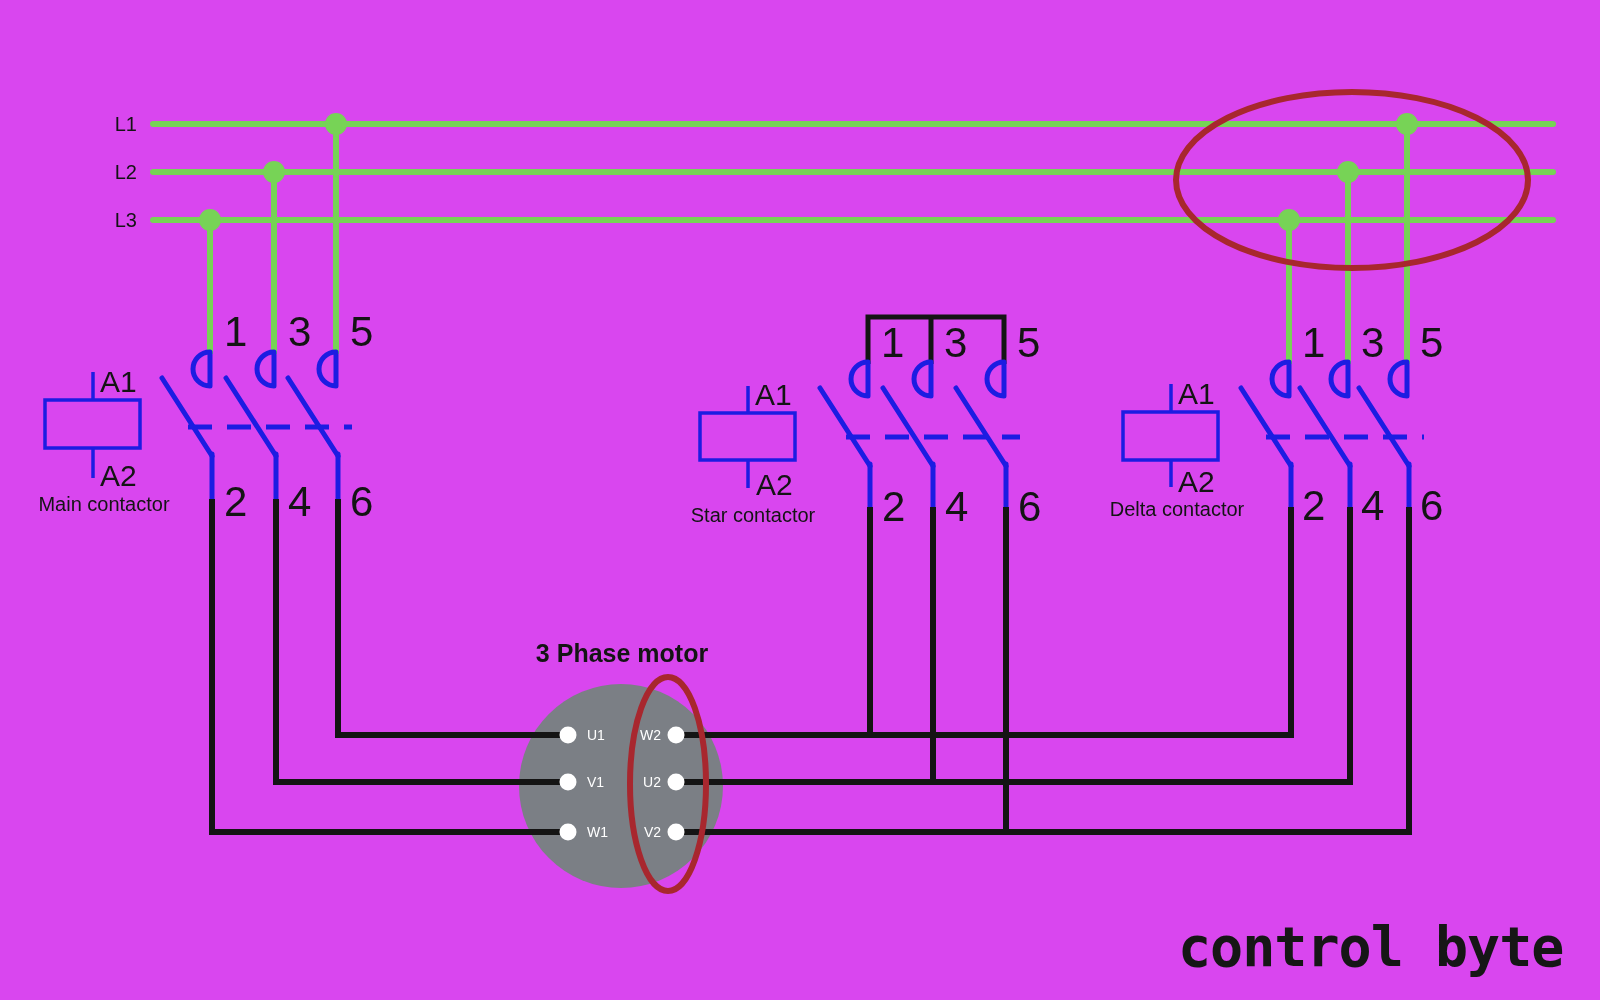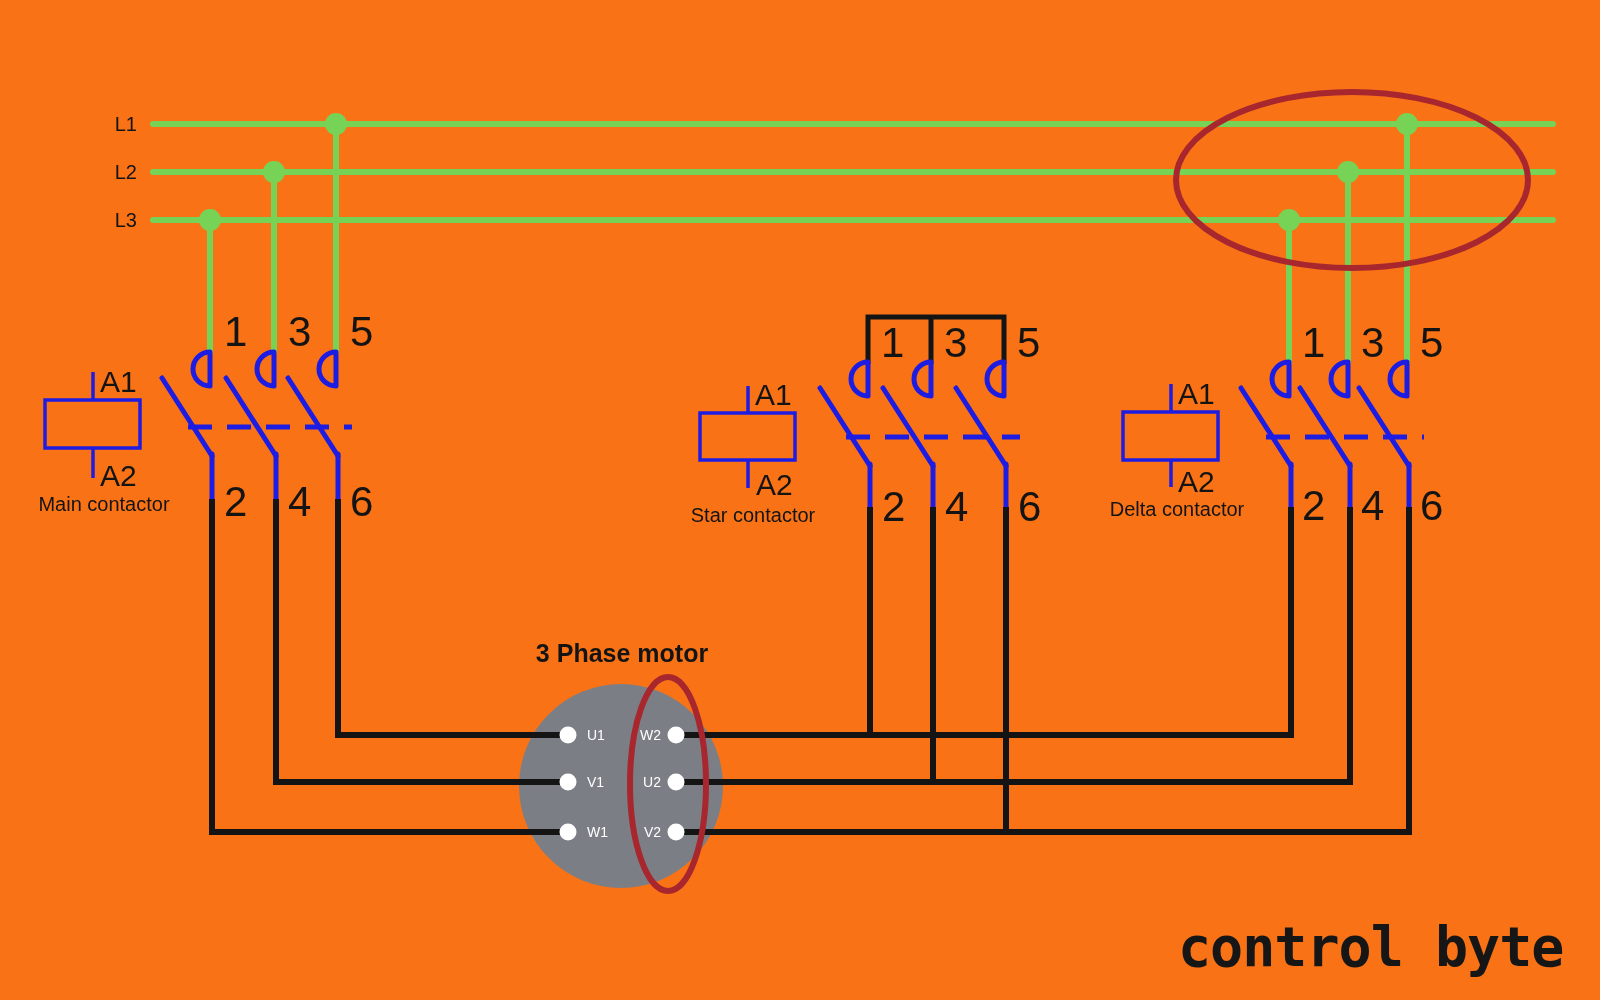--- a/index.html
+++ b/index.html
@@ -1,16 +1,16 @@
 <!DOCTYPE html>
 <html style="--c-phase_green: #77D356; --c-contact_blue: #1C1CE2; --c-wire_black: #141414; --c-highlight_red: #A8272E; --c-motor_gray: #7B7F85;"><head>
 <meta charset="utf-8">
 <style>
   html,body{margin:0;padding:0;background:#ffffff;}
-  .stage{position:relative;width:1600px;height:1000px;background:#f97316;overflow:hidden;
+  .stage{position:relative;width:1600px;height:1000px;background:#d946ef;overflow:hidden;
          font-family:"Liberation Sans",sans-serif;}
   svg{display:block;}
 
   .wire-green{stroke:var(--c-phase_green,#77D356);stroke-width:6;fill:none;stroke-linecap:round;}
   .tap-green{stroke:var(--c-phase_green,#77D356);stroke-width:6;fill:none;stroke-linecap:butt;}
   .dot-green{fill:var(--c-phase_green,#77D356);}
   .wire-blue{stroke:var(--c-contact_blue,#1C1CE2);stroke-width:5;fill:none;stroke-linecap:round;stroke-linejoin:round;}
   .link-dash{stroke:var(--c-contact_blue,#1C1CE2);stroke-width:5;fill:none;stroke-dasharray:24 15;stroke-linecap:butt;}
   .coil{stroke:var(--c-contact_blue,#1C1CE2);stroke-width:3.5;fill:none;}
   .coil-lead{stroke:var(--c-contact_blue,#1C1CE2);stroke-width:3.5;fill:none;}

